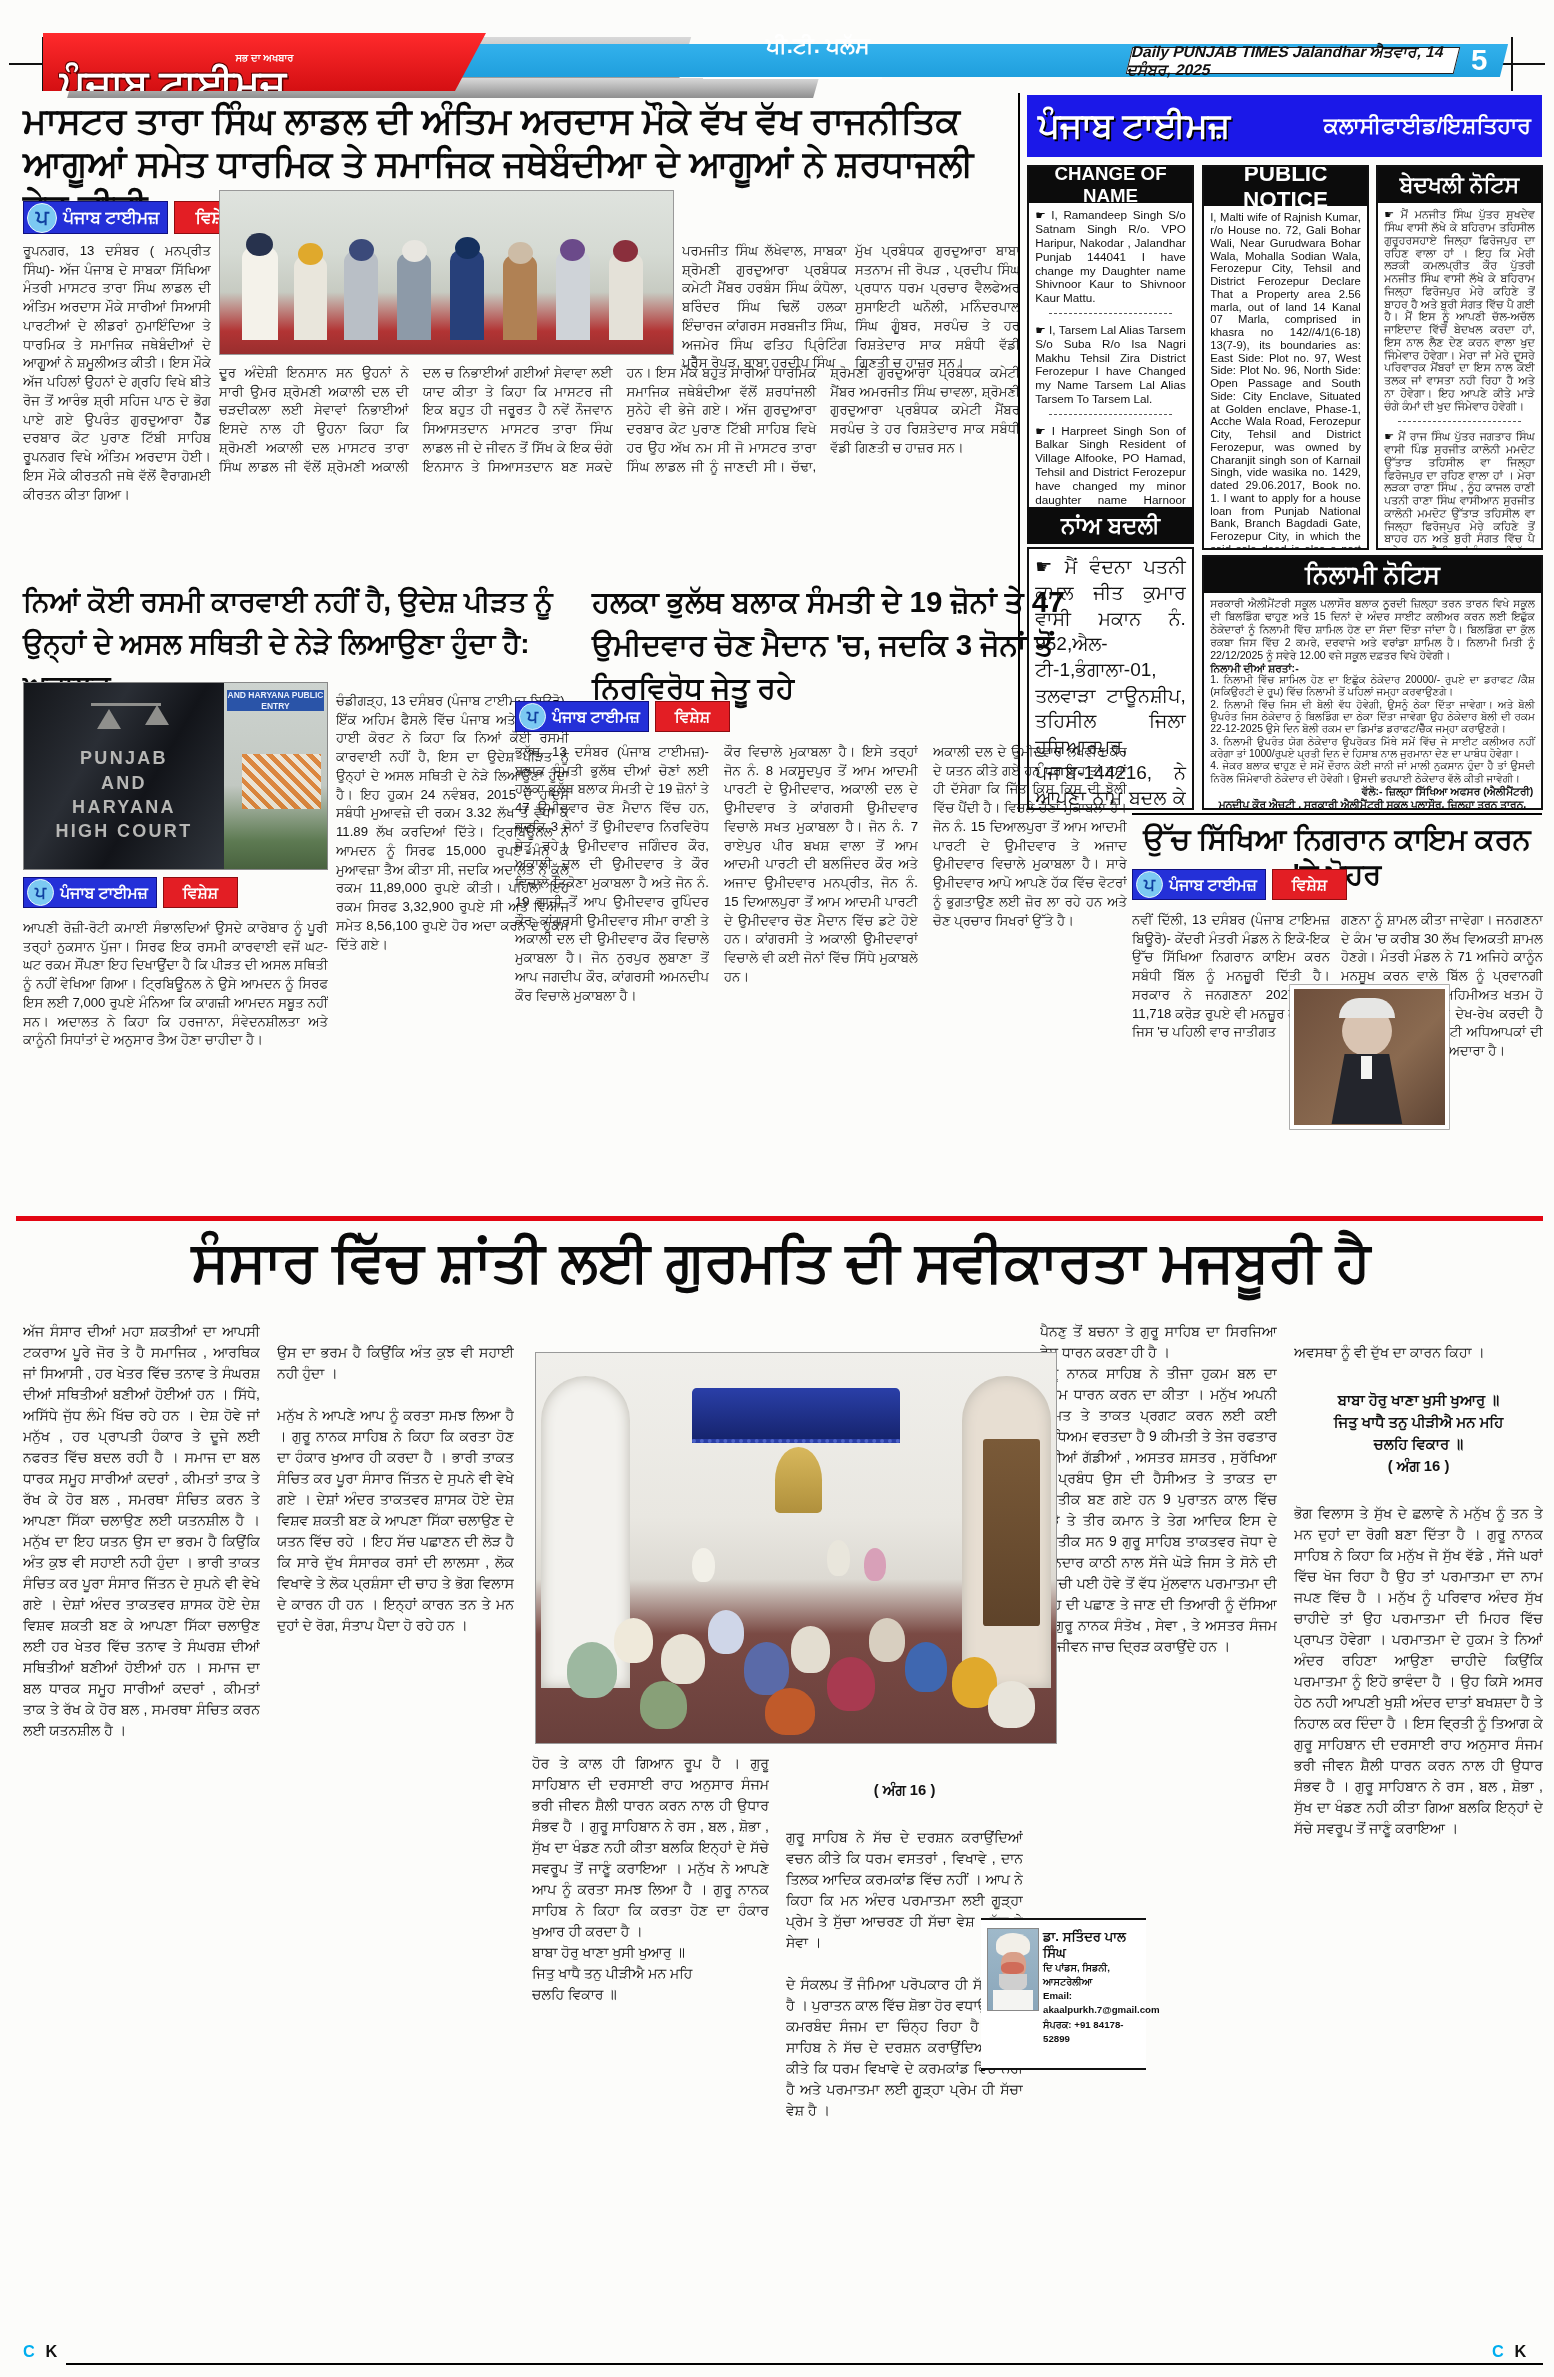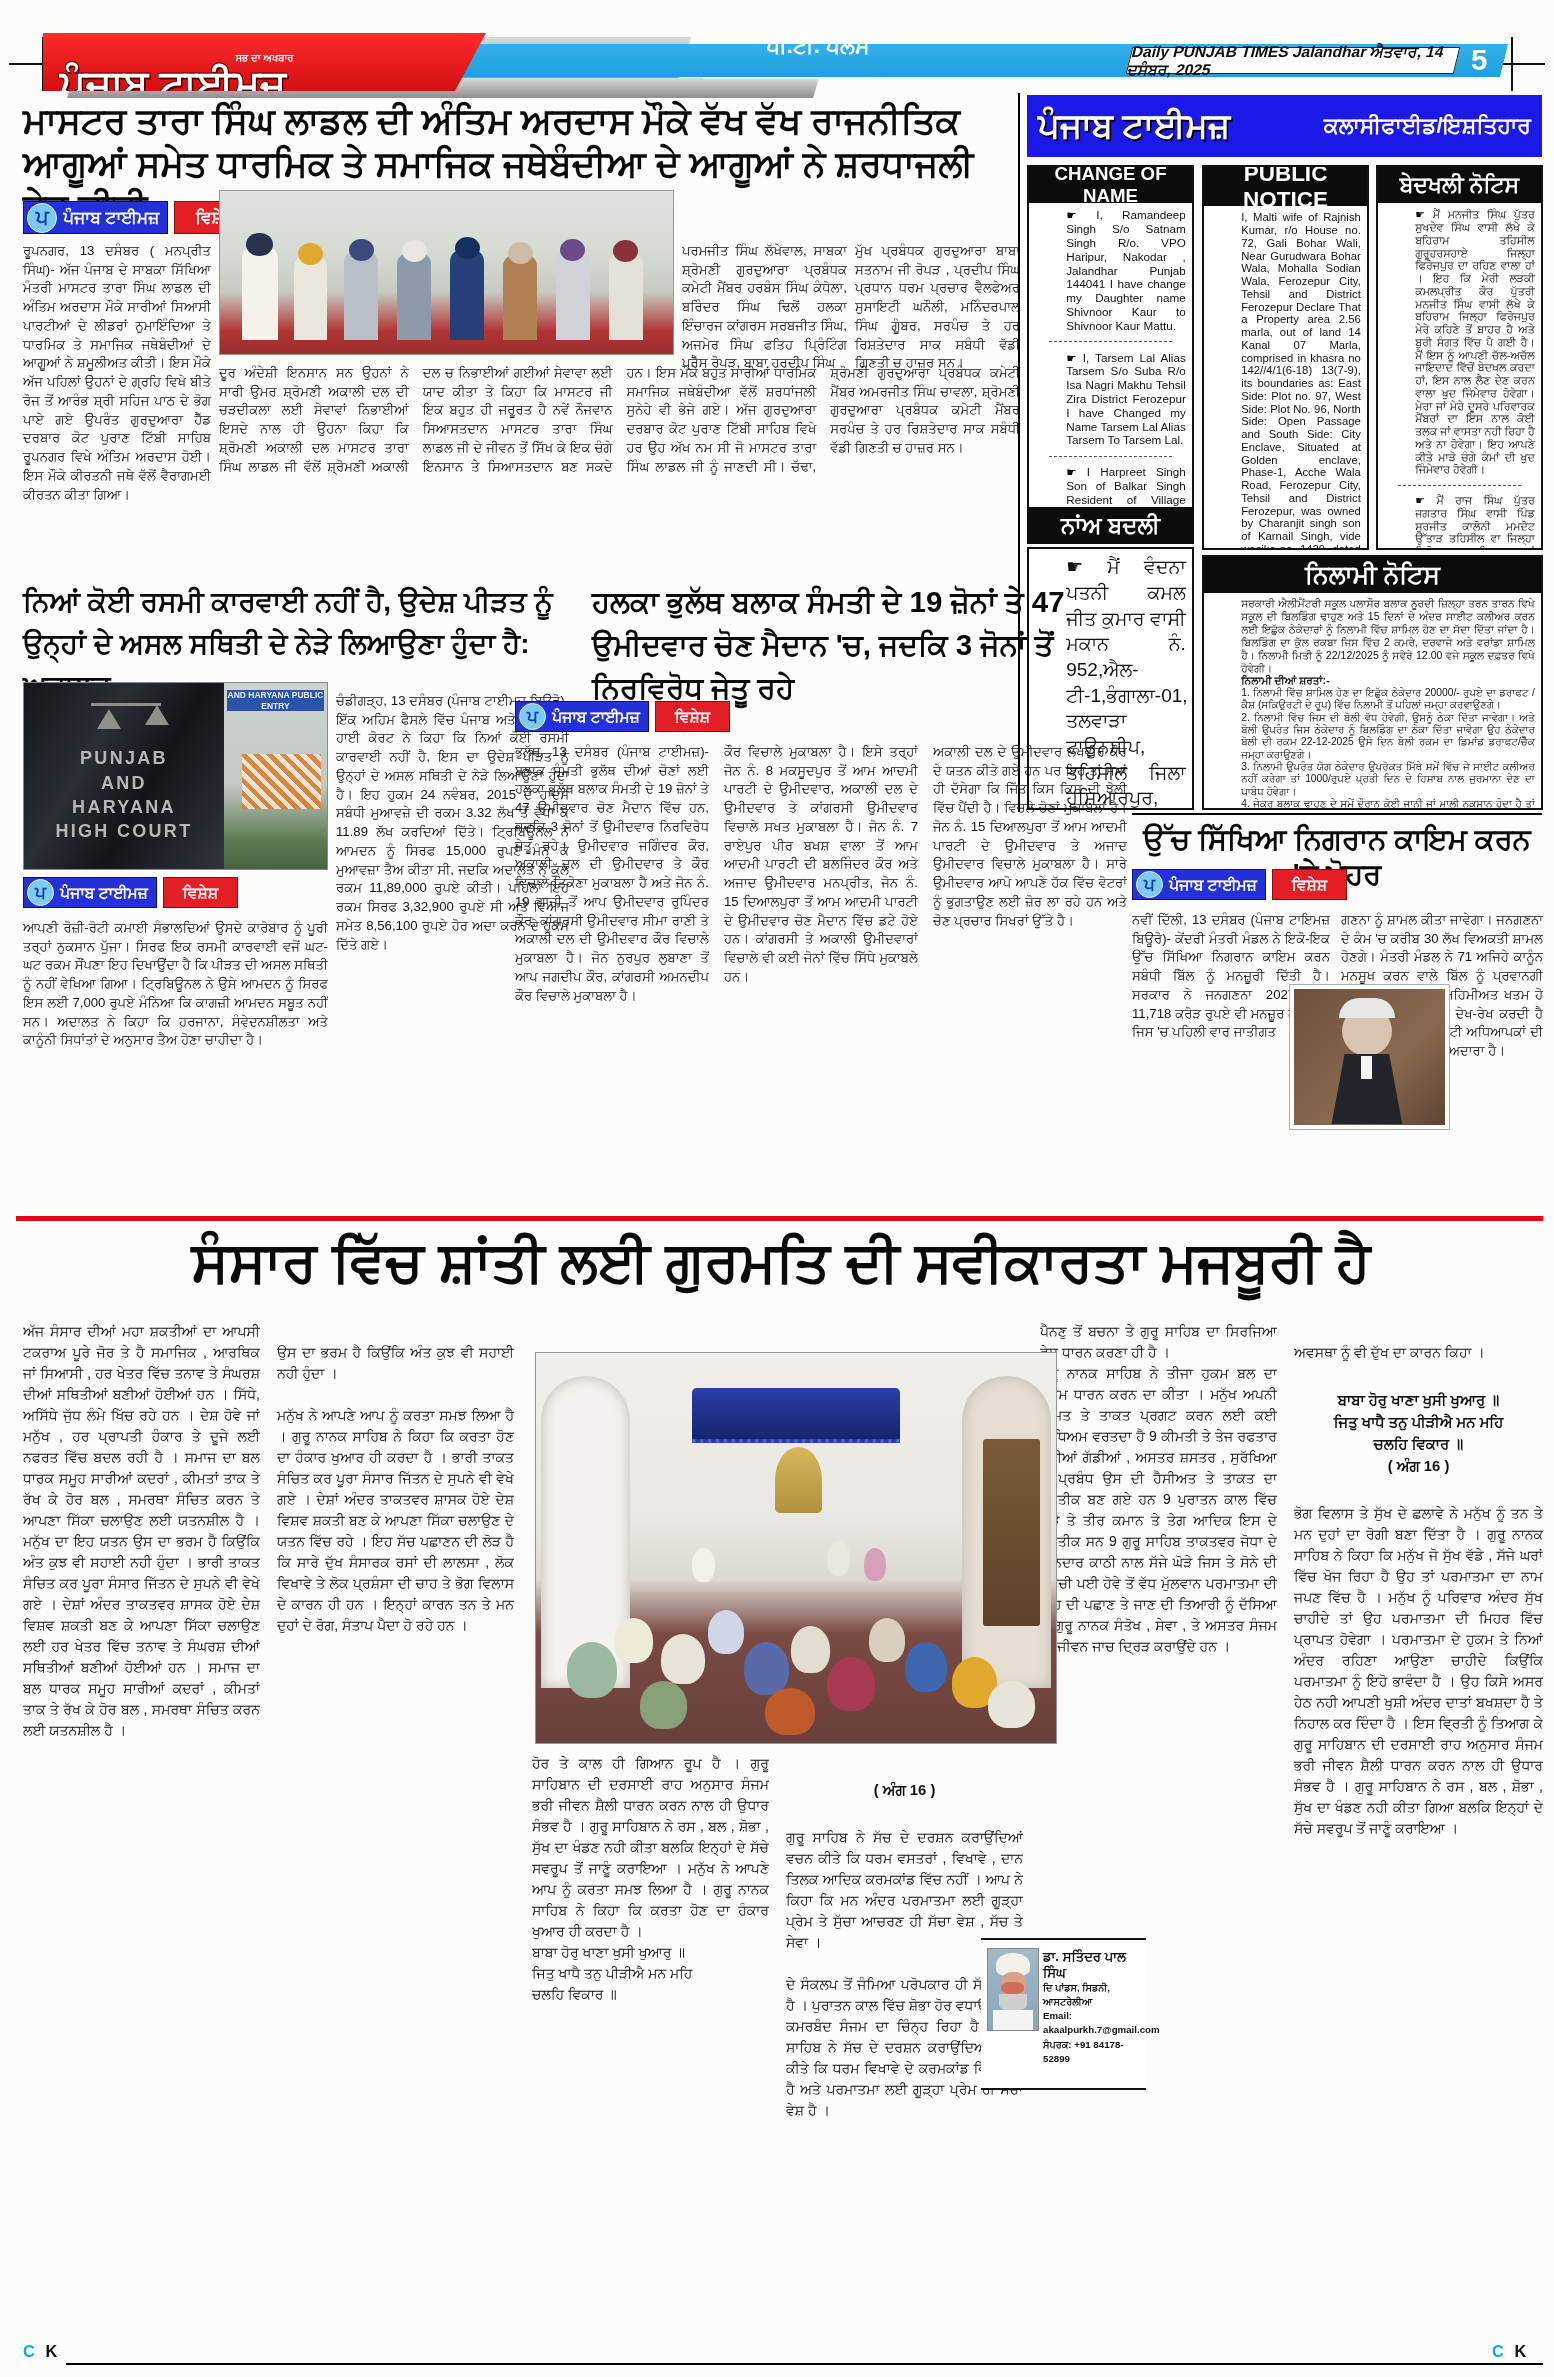--- a/index.html
+++ b/index.html
@@ -35,21 +35,21 @@
   .sp-badge{background:#e31e24;color:#fff;font-weight:bold;font-size:17px;display:flex;
             align-items:center;justify-content:center;border:1.6px solid #8d0d10;box-sizing:border-box;}
   
   .cl-header{background:#1b18e8;display:flex;align-items:center;justify-content:space-between;
              padding:0 11px;box-sizing:border-box;}
   .cl-title{color:#fff;font-weight:bold;font-size:34px;text-shadow:1.6px 1.6px 0 #000;}
   .cl-sub{color:#fff;font-weight:bold;font-size:22px;}
   .blackbar{background:#0c0c0c;color:#fff;font-weight:bold;text-align:center;
             display:flex;align-items:center;justify-content:center;}
   .clbox{border:2.3px solid #111;background:#fff;box-sizing:border-box;overflow:hidden;}
-  .cltext{font-size:11.7px;line-height:1.18;text-align:justify;padding:5.4px 6.2px;white-space:pre-line;margin-left:31px;}
+  .cltext{font-size:11.7px;line-height:1.18;text-align:justify;padding:5.4px 6.2px;white-space:pre-line;}
   .sep{border-top:1.6px dashed #555;margin:3.1px 20px;}
   
   .photo{overflow:hidden;box-sizing:border-box;}
   .p-person{position:absolute;border-radius:11px 11px 0 0;}
   .p-head{position:absolute;border-radius:50%;}
   .hc-panel{position:absolute;left:0;top:0;width:66%;height:100%;
             background:linear-gradient(120deg,#14161a 0%,#2a2e35 35%,#121419 60%,#31363d 100%);}
   .hc-text{position:absolute;left:4%;top:34%;width:58%;text-align:center;color:#b7b7b5;
            font-weight:bold;font-size:18px;line-height:1.35;letter-spacing:2.3px;white-space:pre-line;}
   .hc-right{position:absolute;right:0;top:0;width:34%;height:100%;
@@ -297,21 +297,21 @@
     <span class="gw-dot" style="left:71%;top:74%;width:42px;height:50px;background:#3f67b0;"></span>
     <span class="gw-dot" style="left:80%;top:78%;width:45px;height:51px;background:#e0a92c;"></span>
     <span class="gw-dot" style="left:87%;top:84%;width:47px;height:47px;background:#e8e4da;"></span>
     <span class="gw-dot" style="left:44%;top:86%;width:50px;height:47px;background:#c05a2a;"></span>
     <span class="gw-dot" style="left:20%;top:84%;width:47px;height:48px;background:#88a078;"></span>
     <span class="gw-dot" style="left:30%;top:50%;width:23px;height:34px;background:#f2f0e8;"></span>
     <span class="gw-dot" style="left:56%;top:48%;width:23px;height:36px;background:#e9e6dc;"></span>
     <span class="gw-dot" style="left:63%;top:50%;width:22px;height:33px;background:#d8a0b8;"></span>
   </div>
 
-  <div class="authbox" style="left:981px;top:1918px;width:165px;height:152px;margin-top:20px;">
+  <div class="authbox" style="left:981px;top:1918px;width:165px;height:152px;">
     <div class="auth-photo">
       <span class="shape" style="left:7.8px;top:4.7px;width:34px;height:23px;background:#f2efe8;border-radius:50% 50% 30% 30%;"></span>
       <span class="shape" style="left:12.4px;top:23px;width:25px;height:26.4px;background:#d9a08a;border-radius:40%;"></span>
       <span class="shape" style="left:12.4px;top:33px;width:23px;height:12.4px;background:#cc5544;border-radius:40%;opacity:.7;"></span>
       <span class="shape" style="left:11px;top:45px;width:28px;height:17px;background:#cfcfcf;border-radius:0 0 40% 40%;"></span>
       <span class="shape" style="left:4.7px;top:61px;width:40px;height:20px;background:#f4f4f2;"></span>
     </div>
     <div style="position:absolute;left:62px;top:9.3px;width:98px;">
       <div class="authname">ਡਾ. ਸਤਿੰਦਰ ਪਾਲ ਸਿੰਘ</div>
       <div class="authline">ਦਿ ਪਾਂਡਸ, ਸਿਡਨੀ, ਆਸਟਰੇਲੀਆ</div>

